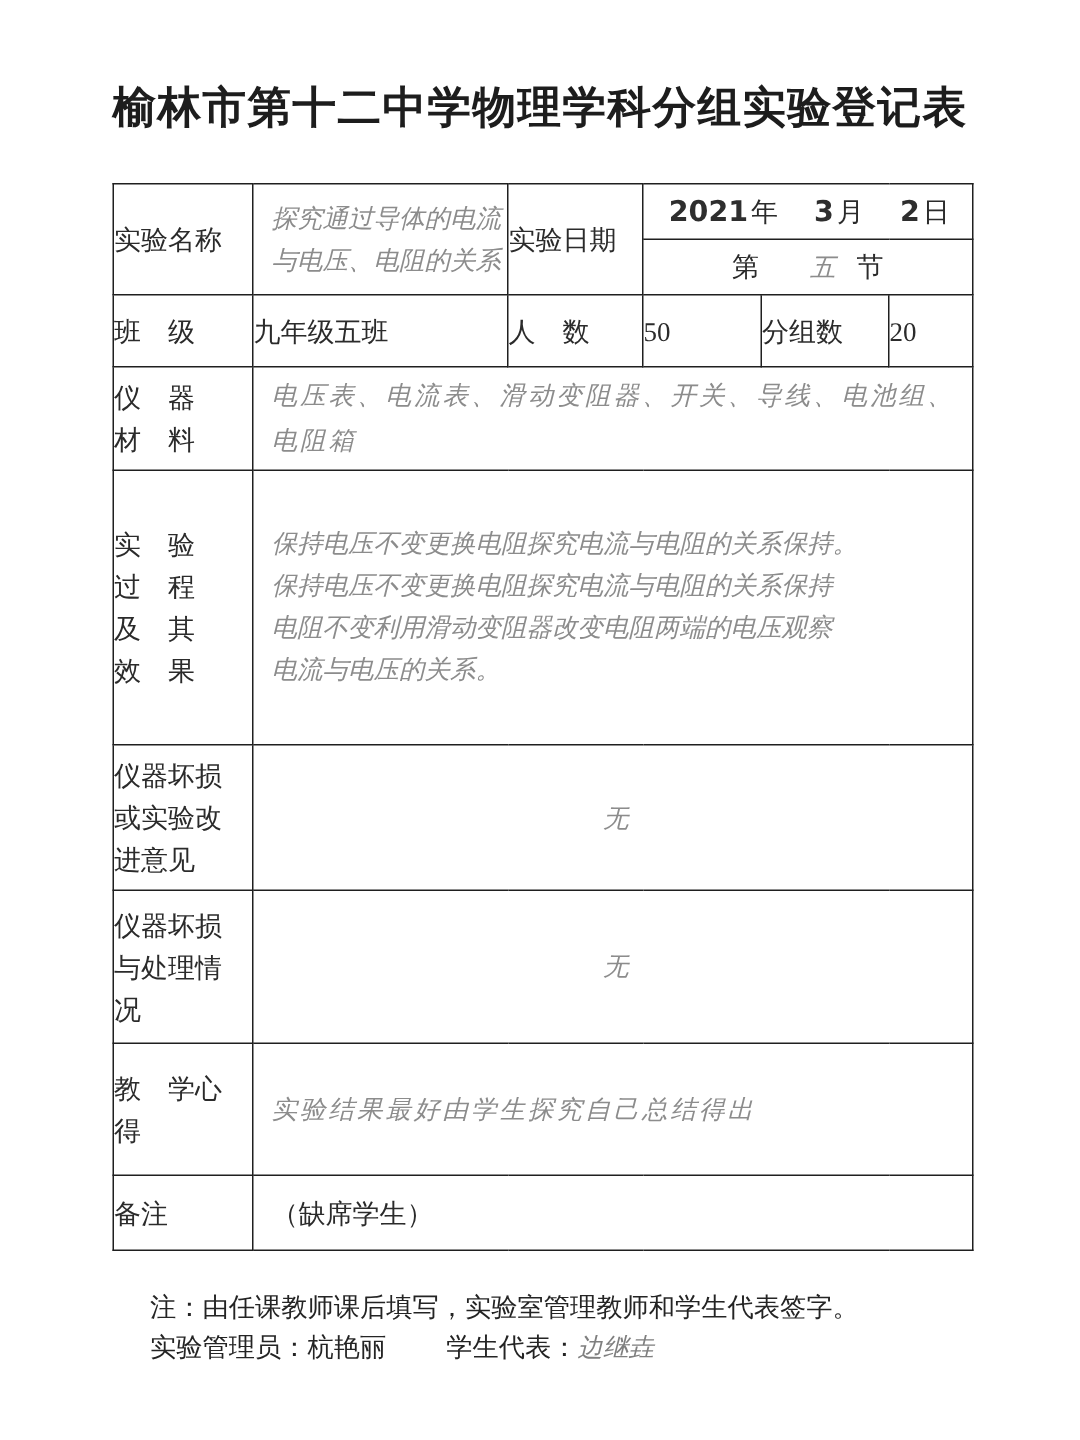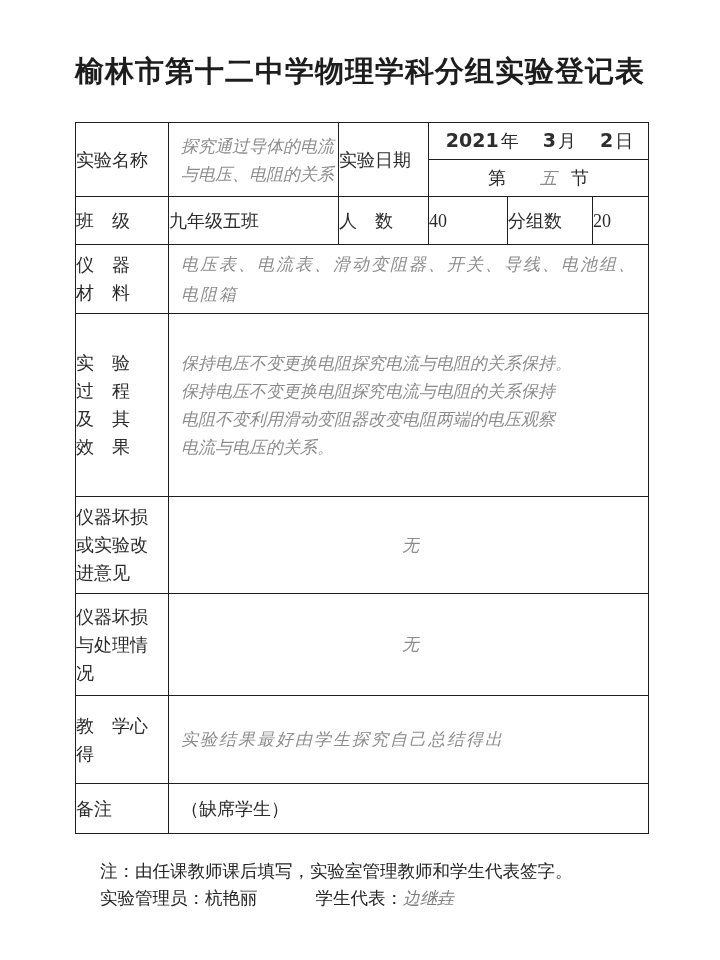--- a/index.html
+++ b/index.html
@@ -70,21 +70,21 @@
   .footer {
     margin-top: 24px;
     margin-left: 100px;
     font-size: 17.5px;
     line-height: 27px;
     color: #242424;
   }
   .sign-row { display: flex; }
   .sign-pair { white-space: nowrap; }
   .sign-pair + .sign-pair { margin-left: 38px; }
-  .sign-pair.last { margin-left: 58px; }
+  .sign-pair.last { margin-left: 40px; }
   .bold-name { font-weight: bold; }
   .hand-name {
     color: #7f7f7f;
     font-family: "DejaVu Sans", sans-serif;
     font-style: italic;
     font-size: 17px;
   }
 </style>
 </head>
 <body>
@@ -119,21 +119,21 @@
     <tr class="r1b">
       <td class="date-cell" colspan="3">
         <span class="print">第</span><span class="period-gap"></span><span class="hand">五</span><span class="period-gap" style="width:14px"></span><span class="print">节</span>
       </td>
     </tr>
 
     <tr class="r2">
       <td class="label">班　级</td>
       <td class="label">九年级五班</td>
       <td class="label">人　数</td>
-      <td class="label">40</td>
+      <td class="label">50</td>
       <td class="label">分组数</td>
       <td class="label">20</td>
     </tr>
 
     <tr class="r3">
       <td class="label">
         <div>仪　器</div>
         <div>材　料</div>
       </td>
       <td class="value" colspan="5">

